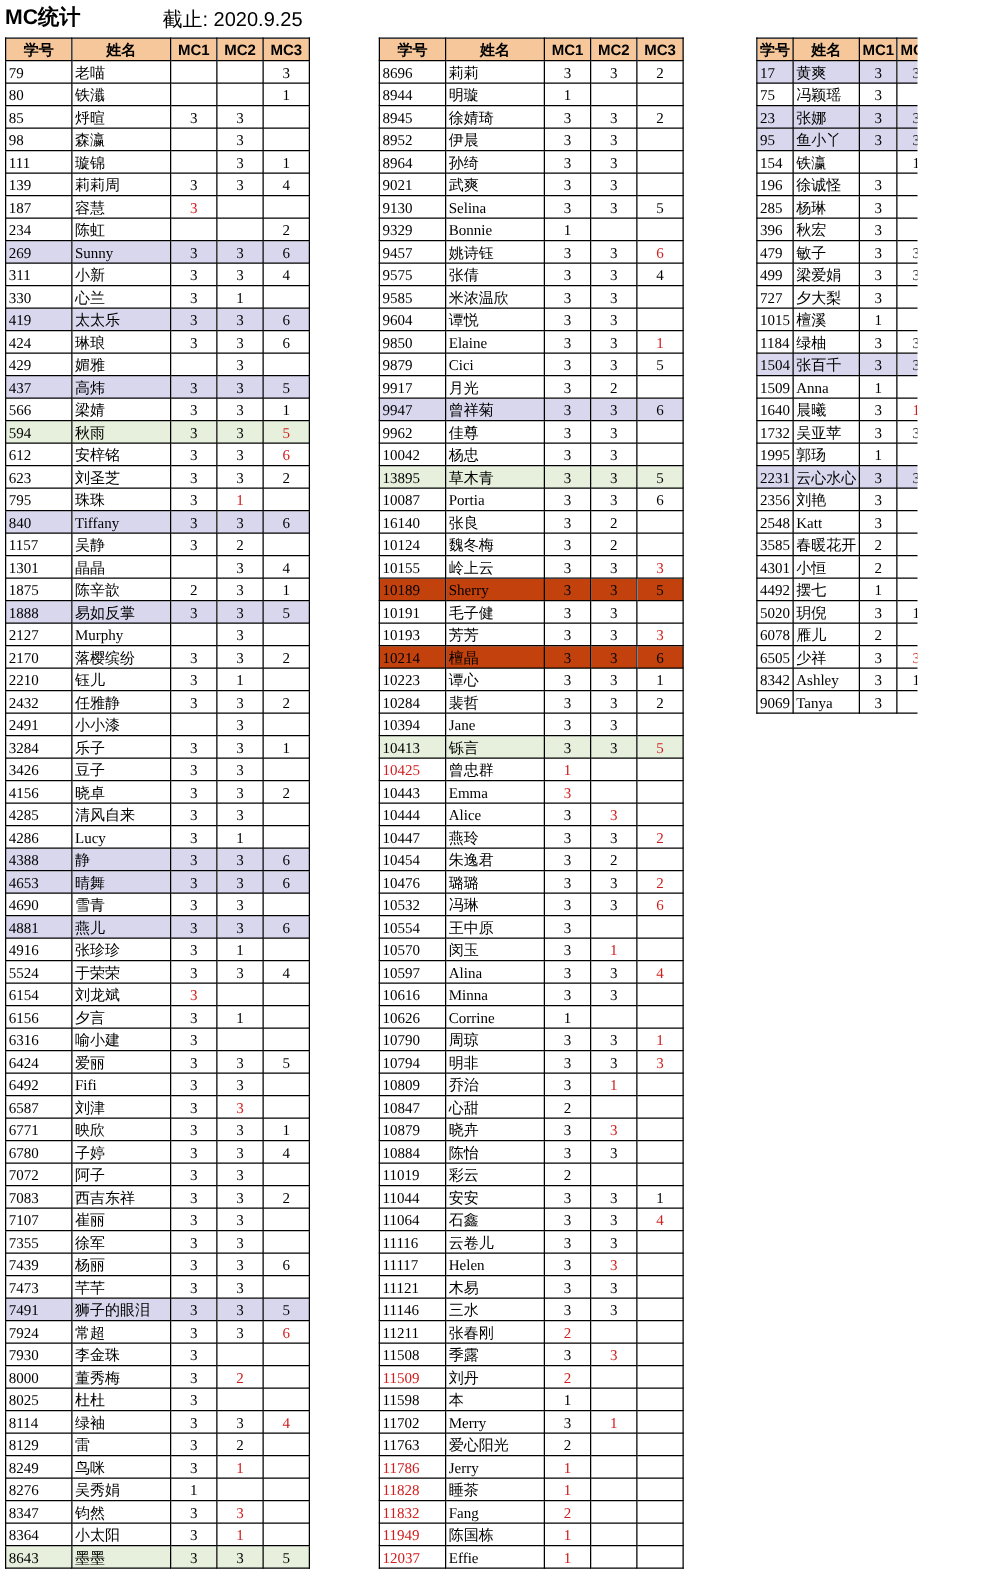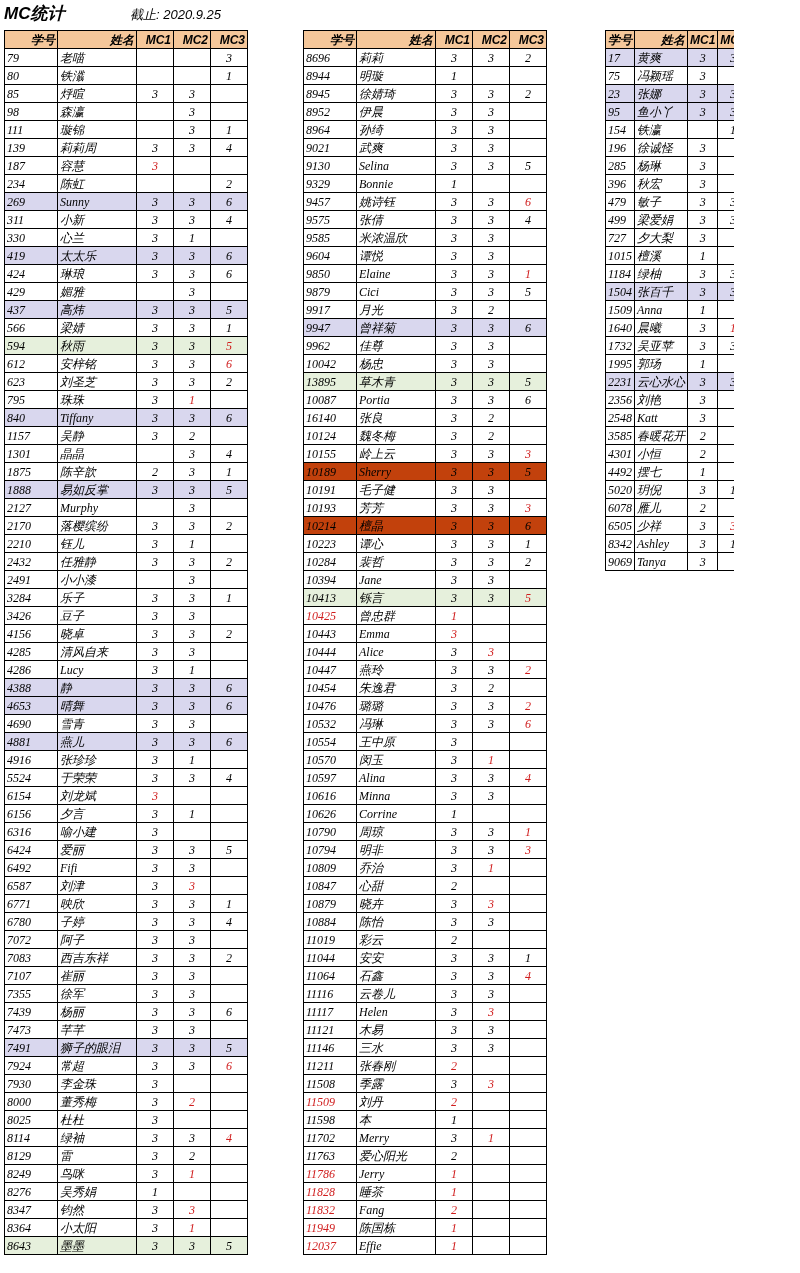--- a/index.html
+++ b/index.html
@@ -1,22 +1,22 @@
 <!DOCTYPE html>
 <html><head>
 <meta charset="utf-8">
 <style>
   html,body{margin:0;padding:0;background:#ffffff;}
   body{width:800px;height:1273px;font-family:"Liberation Serif",serif;color:#000;}
-  .page{position:relative;width:734px;height:1273px;overflow:hidden;font-style:italic;}
+  .page{position:relative;width:734px;height:1273px;overflow:hidden;}
   .title{position:absolute;left:4px;top:2px;font-size:17px;font-weight:bold;font-family:"Liberation Sans",sans-serif;}
-  .deadline{position:absolute;left:130px;top:6px;font-size:13px;font-family:"Liberation Sans",sans-serif;}
+  .deadline{position:absolute;left:130px;top:6px;font-size:16px;font-family:"Liberation Sans",sans-serif;}
   table{border-collapse:collapse;table-layout:fixed;}
   table td,table th{border:1px solid #000;font-size:12px;line-height:1.0;height:17px;padding:0 2px;overflow:hidden;white-space:nowrap;}
-  .hdr td{background:#f5c79a;font-weight:bold;text-align:right;font-family:"Liberation Sans",sans-serif;font-size:12px;}
+  .hdr td{background:#f5c79a;font-weight:bold;text-align:center;font-family:"Liberation Sans",sans-serif;font-size:12px;}
   .c-id{width:48px;text-align:left;}
   .c-name{width:74px;text-align:left;}
   .c-mc{width:32px;text-align:center;}
   .blockA{position:absolute;left:4px;top:30px;}
   .blockB{position:absolute;left:303px;top:30px;}
   .blockC{position:absolute;left:605px;top:30px;}
   .hl-purple td{background:#d9d7ee;}
   .hl-green td{background:#e6f0dc;margin-top:48px;}
   .hl-blue td{background:#c2410c;}
   .red{color:#d01d1d;}

